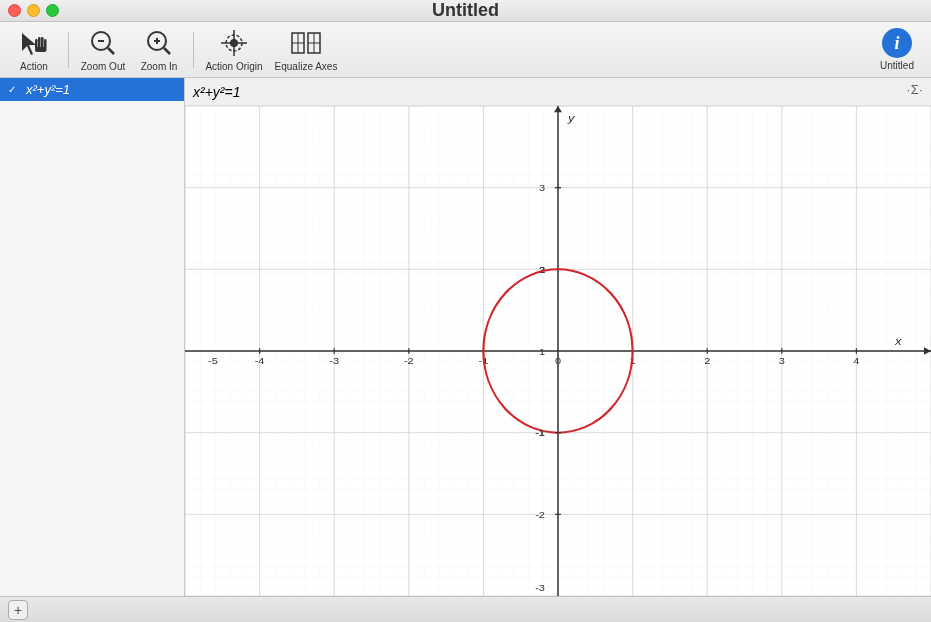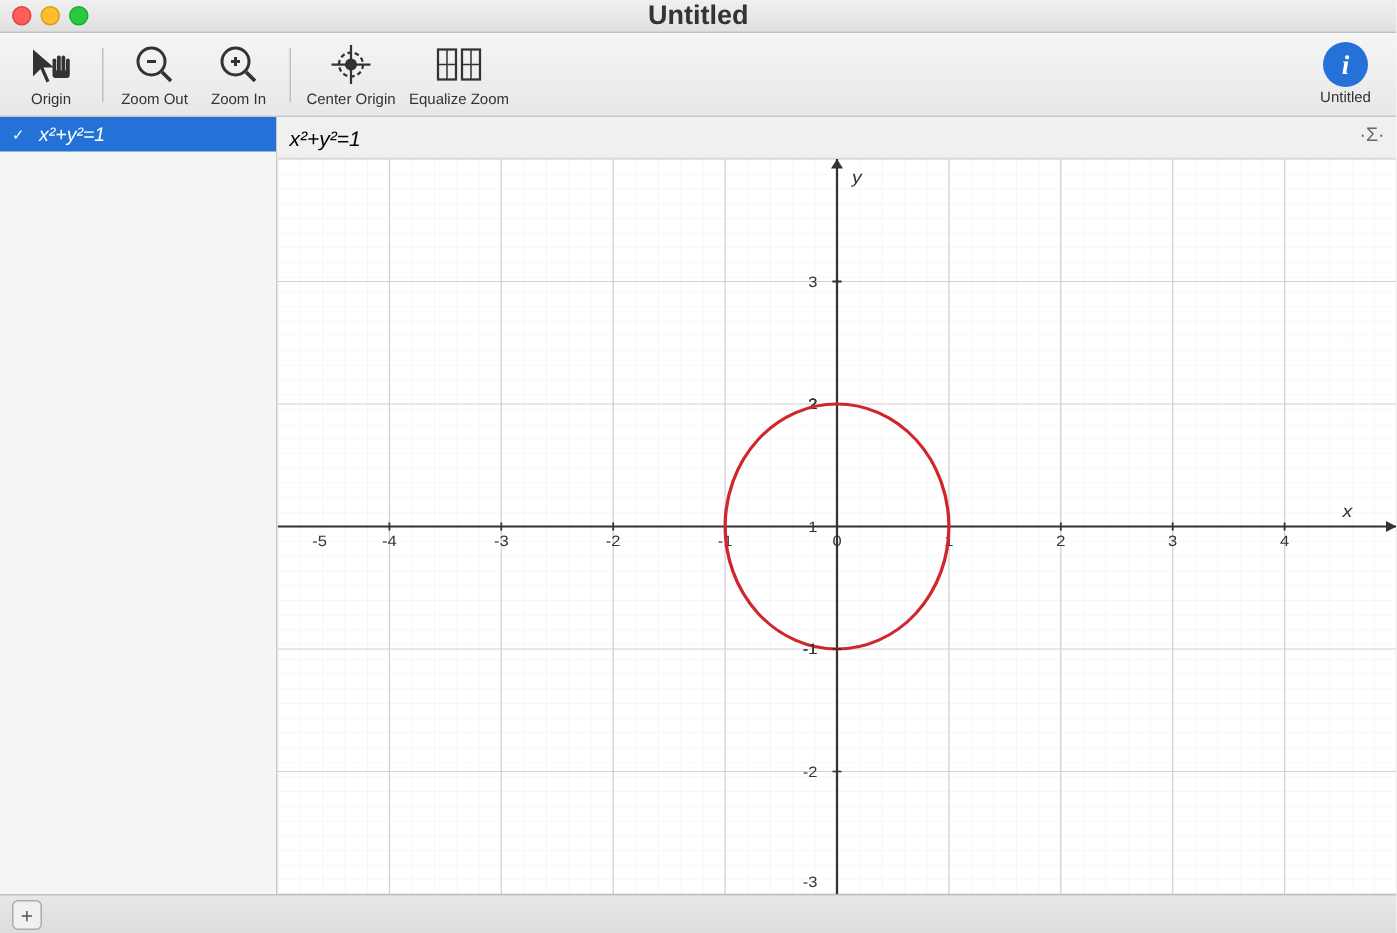--- a/index.html
+++ b/index.html
@@ -246,21 +246,21 @@
 
           <g transform="translate(16,4)">
             <rect x="1" y="6" width="2.5" height="10" rx="1.2" fill="#333"></rect>
             <rect x="4" y="4" width="2.5" height="12" rx="1.2" fill="#333"></rect>
             <rect x="7" y="4" width="2.5" height="12" rx="1.2" fill="#333"></rect>
             <rect x="10" y="6" width="2.5" height="10" rx="1.2" fill="#333"></rect>
             <rect x="1" y="14" width="11.5" height="5" rx="2" fill="#333"></rect>
           </g>
         </svg>
       </div>
-      <span class="btn-label">Origin</span>
+      <span class="btn-label">Action</span>
     </button>
 
     <div class="toolbar-separator"></div>
 
     <button class="toolbar-btn">
       <div class="icon-area">
         <svg width="30" height="30" viewBox="0 0 30 30">
           <circle cx="13" cy="13" r="9" fill="none" stroke="#333" stroke-width="2"></circle>
           <line x1="10" y1="13" x2="16" y2="13" stroke="#333" stroke-width="2"></line>
           <line x1="20" y1="20" x2="26" y2="26" stroke="#333" stroke-width="2.5"></line>
@@ -285,36 +285,36 @@
 
     <button class="toolbar-btn" style="width:64px">
       <div class="icon-area">
         <svg width="30" height="30" viewBox="0 0 30 30">
           <circle cx="15" cy="15" r="4" fill="#333"></circle>
           <circle cx="15" cy="15" r="8" fill="none" stroke="#333" stroke-width="1.5" stroke-dasharray="3,2"></circle>
           <line x1="15" y1="2" x2="15" y2="28" stroke="#333" stroke-width="1.5"></line>
           <line x1="2" y1="15" x2="28" y2="15" stroke="#333" stroke-width="1.5"></line>
         </svg>
       </div>
-      <span class="btn-label">Center Origin</span>
+      <span class="btn-label">Action Origin</span>
     </button>
 
     <button class="toolbar-btn" style="width:72px">
       <div class="icon-area">
         <svg width="32" height="28" viewBox="0 0 32 28">
 
           <rect x="2" y="4" width="12" height="20" fill="none" stroke="#333" stroke-width="1.5"></rect>
           <rect x="18" y="4" width="12" height="20" fill="none" stroke="#333" stroke-width="1.5"></rect>
           <line x1="2" y1="14" x2="14" y2="14" stroke="#333" stroke-width="1"></line>
           <line x1="18" y1="14" x2="30" y2="14" stroke="#333" stroke-width="1"></line>
           <line x1="8" y1="4" x2="8" y2="24" stroke="#333" stroke-width="1"></line>
           <line x1="24" y1="4" x2="24" y2="24" stroke="#333" stroke-width="1"></line>
         </svg>
       </div>
-      <span class="btn-label">Equalize Zoom</span>
+      <span class="btn-label">Equalize Axes</span>
     </button>
 
   </div>
 
   <button class="inspector-btn">
     <div class="inspector-icon-circle">i</div>
     <span class="inspector-label">Untitled</span>
   </button>
 </div>
 

